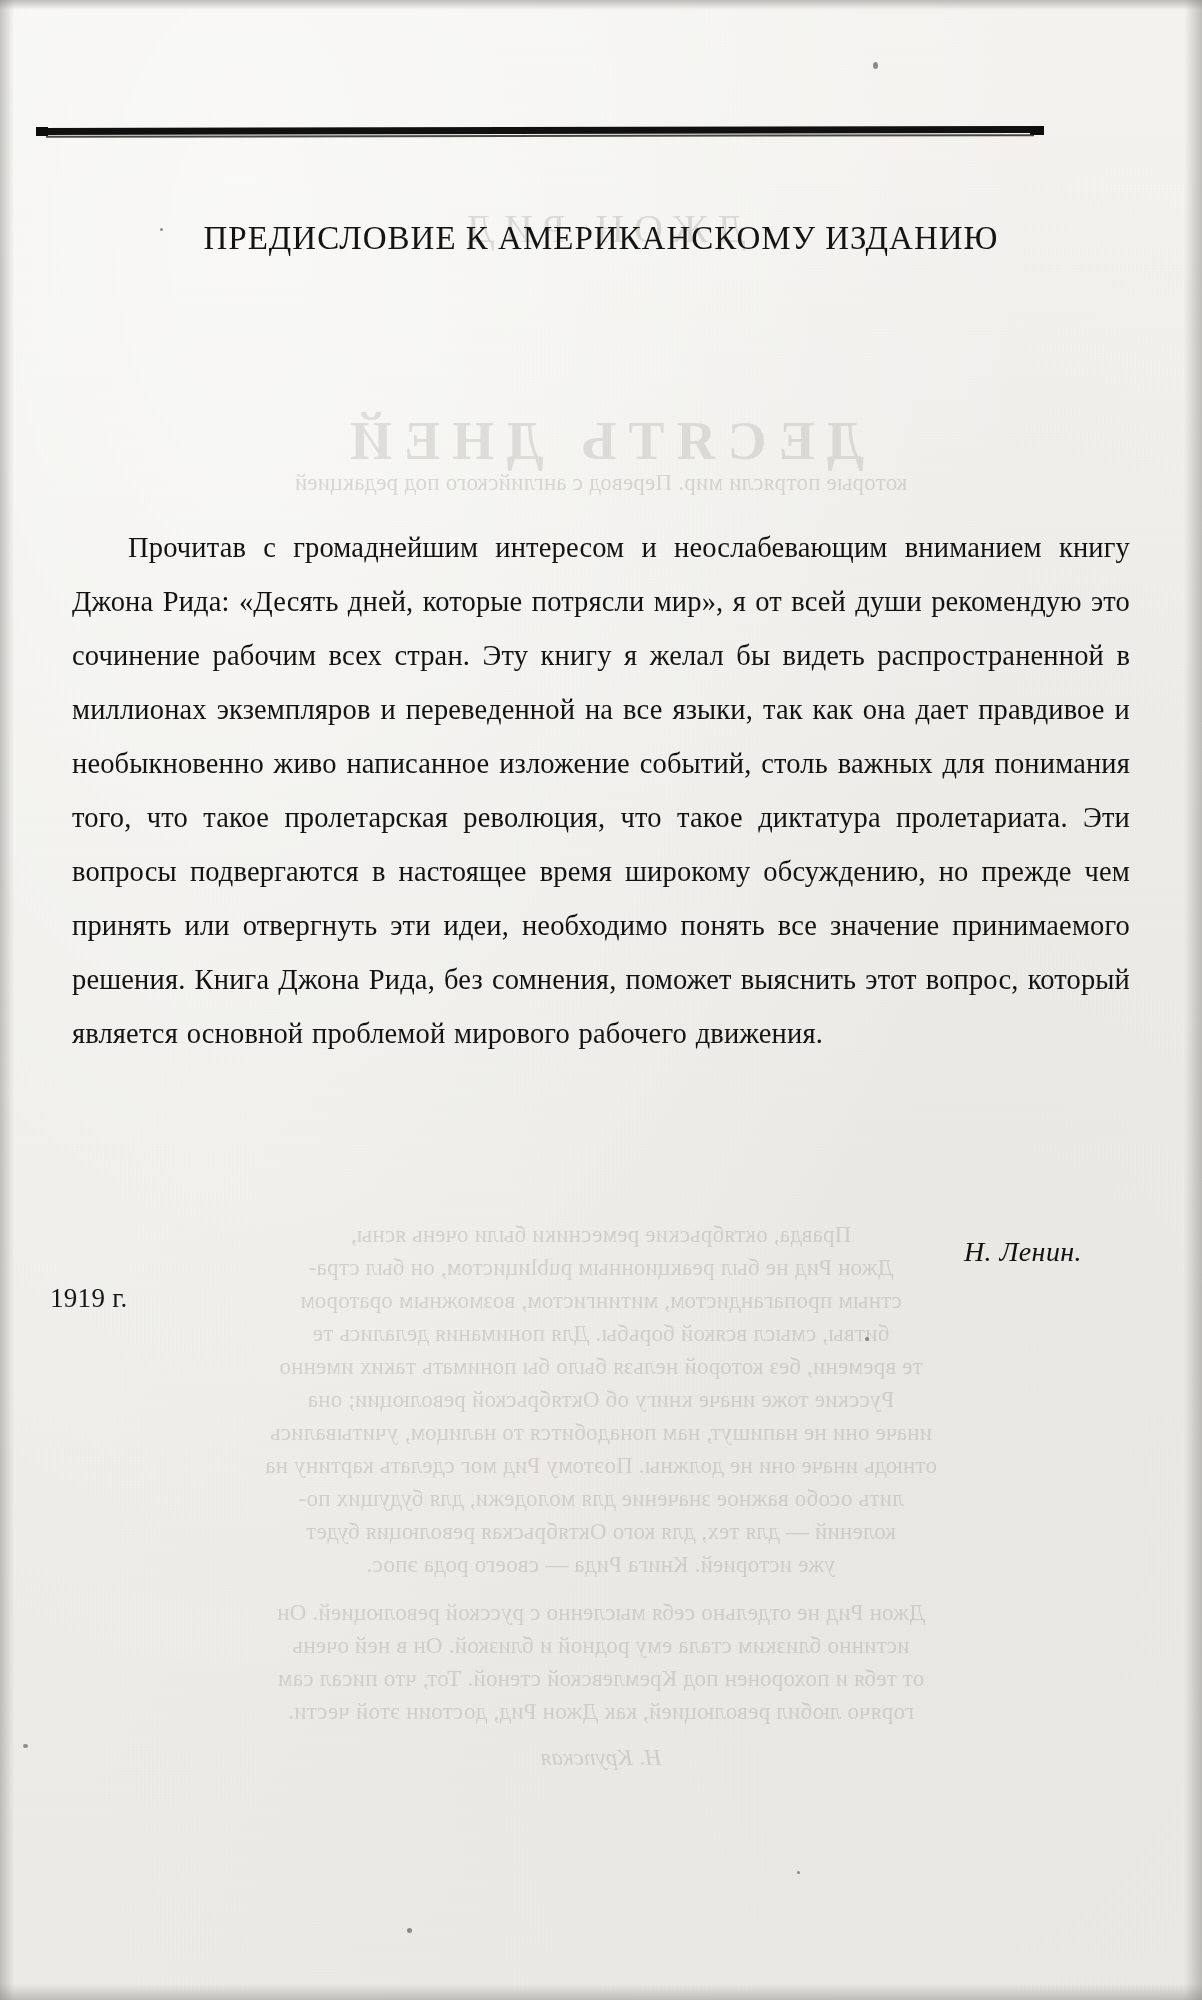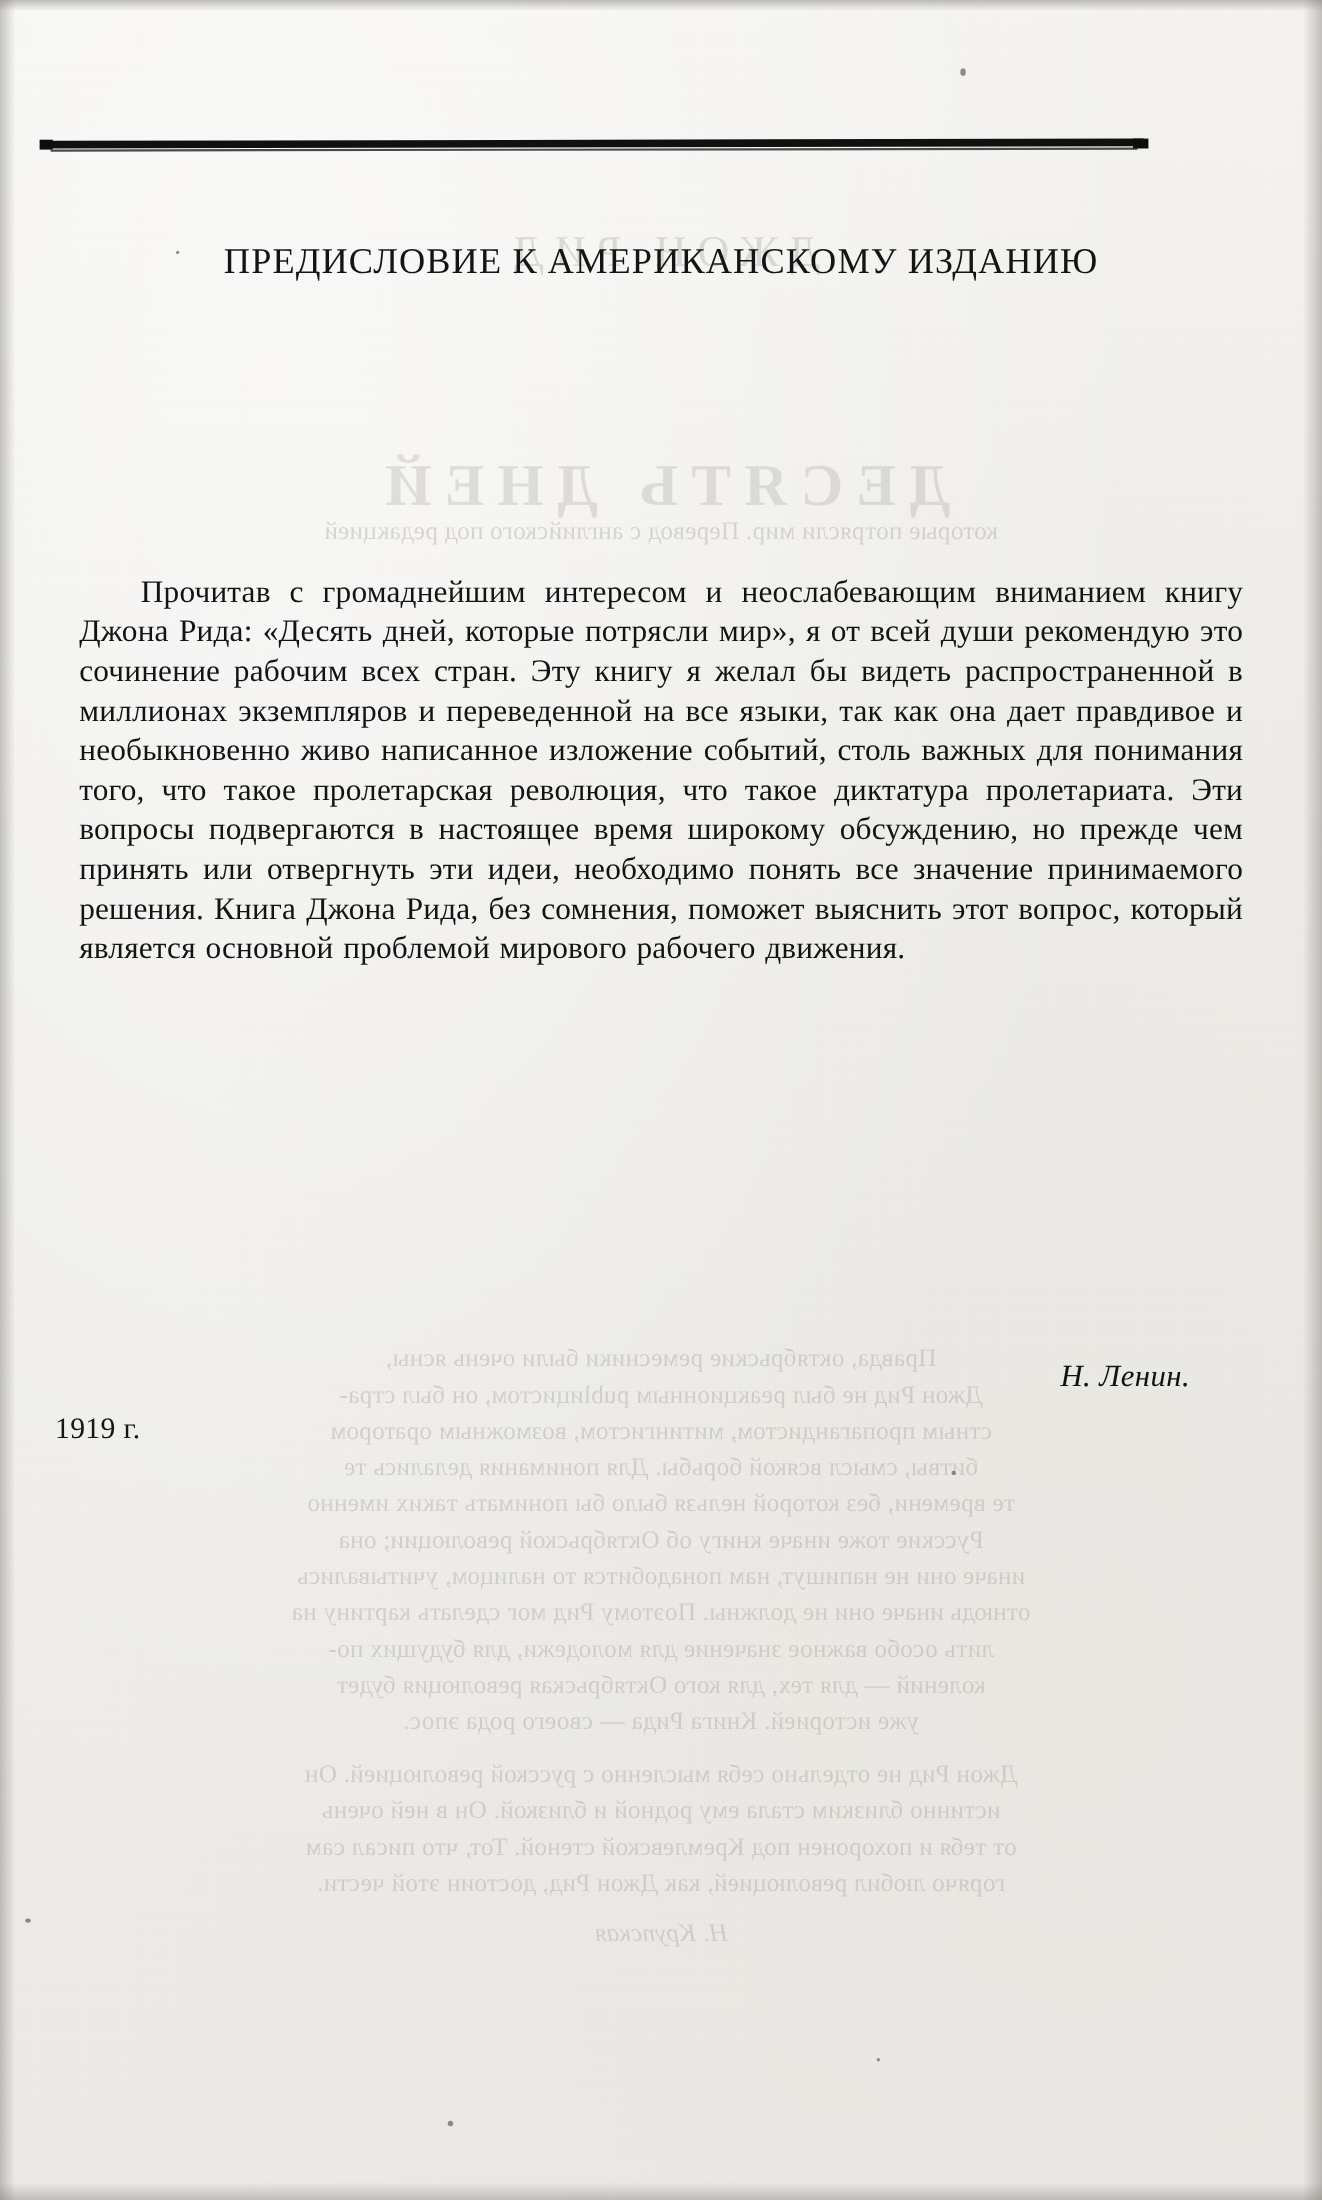--- a/index.html
+++ b/index.html
@@ -158,21 +158,21 @@
     letter-spacing: 0.2px;
   }
 
   
   .body-text {
     position: absolute;
     left: 72px;
     top: 492px;
     width: 1058px;
     font-size: 28.5px;
-    line-height: 36px;
+    line-height: 54px;
     text-align: justify;
     text-align-last: left;
     color: #131313;
     letter-spacing: 0.15px;
     word-spacing: 1.5px;
   }
   .body-text .indent {
     display: inline-block;
     width: 56px;
   }

